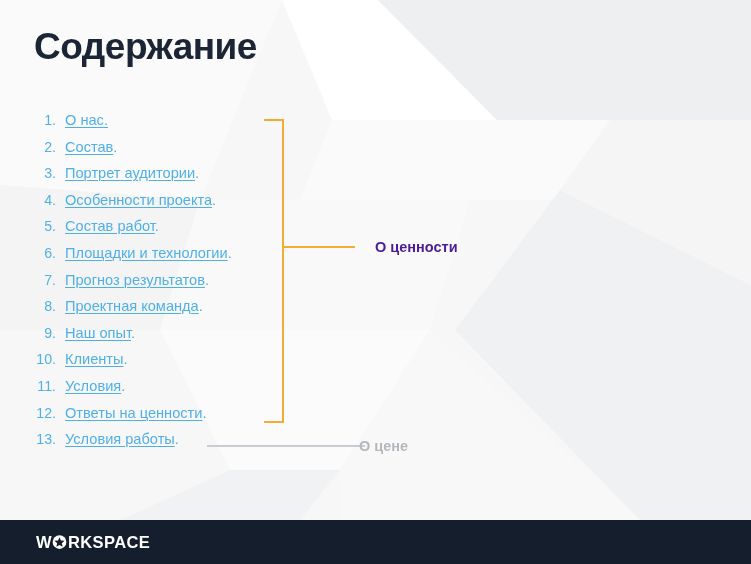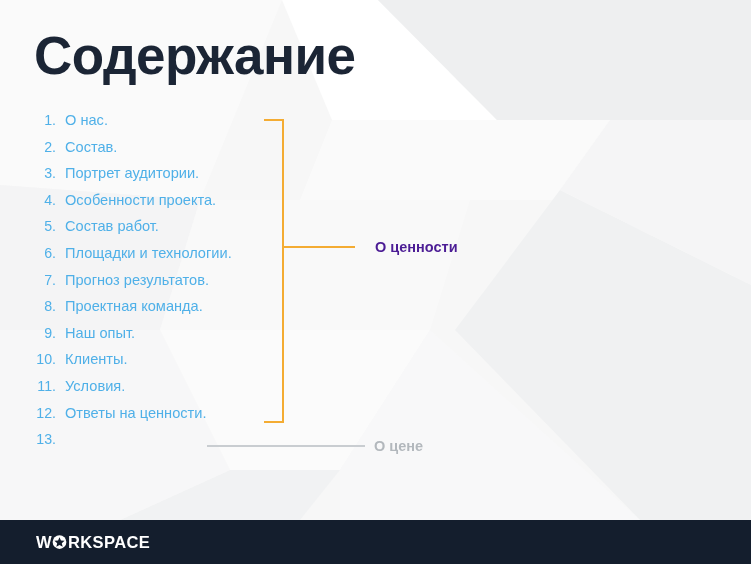--- a/index.html
+++ b/index.html
@@ -23,21 +23,21 @@
     inset: 0;
     width: 751px;
     height: 564px;
     pointer-events: none;
   }
   
   #page-title {
     position: absolute;
     left: 34px;
     top: 28px;
-    font-size: 53px;
+    font-size: 37px;
     font-weight: 700;
     letter-spacing: -0.5px;
     color: #1b2535;
     line-height: 1.05;
     white-space: nowrap;
   }
   
   #contents-list {
     position: absolute;
     left: 0px;
@@ -57,20 +57,21 @@
     font-weight: 400;
     font-size: 14.2px;
     flex: 0 0 auto;
   }
   .toc-text {
     margin-left: 9px;
     color: #4fb0e8;
     white-space: nowrap;
   }
   .toc-text .lnk {
+    text-decoration: underline;
     text-underline-offset: 2px;
     text-decoration-thickness: 1px;
     cursor: pointer;
   }
   .toc-text .dot {
     text-decoration: none;
   }
   
   #value-bracket {
     position: absolute;
@@ -101,21 +102,21 @@
   #price-connector {
     position: absolute;
     left: 207px;
     top: 445px;
     width: 158px;
     height: 2px;
     background: #c9cdd1;
   }
   #price-label {
     position: absolute;
-    left: 374px;
+    left: 359px;
     top: 438px;
     font-size: 14.5px;
     font-weight: 700;
     color: #b3b8bd;
     white-space: nowrap;
   }
   
   #footer {
     position: absolute;
     left: 0;
@@ -246,20 +247,21 @@
       <span class="toc-text"><span class="lnk">Условия</span><span class="dot">.</span></span>
     </div>
 
     <div class="toc-row">
       <span class="toc-num">12.</span>
       <span class="toc-text"><span class="lnk">Ответы на ценности</span><span class="dot">.</span></span>
     </div>
 
     <div class="toc-row">
       <span class="toc-num">13.</span>
+      <span class="toc-text"><span class="lnk">Условия работы</span><span class="dot">.</span></span>
     </div>
 
 
   </div>
 
   <svg id="value-bracket" viewBox="0 0 22 304" preserveAspectRatio="none">
     <path d="M0,1 L19,1 L19,303 L0,303" fill="none" stroke="#f4ac33" stroke-width="2"></path>
   </svg>
   <div id="value-connector"></div>
   <div id="value-label">О ценности</div>

